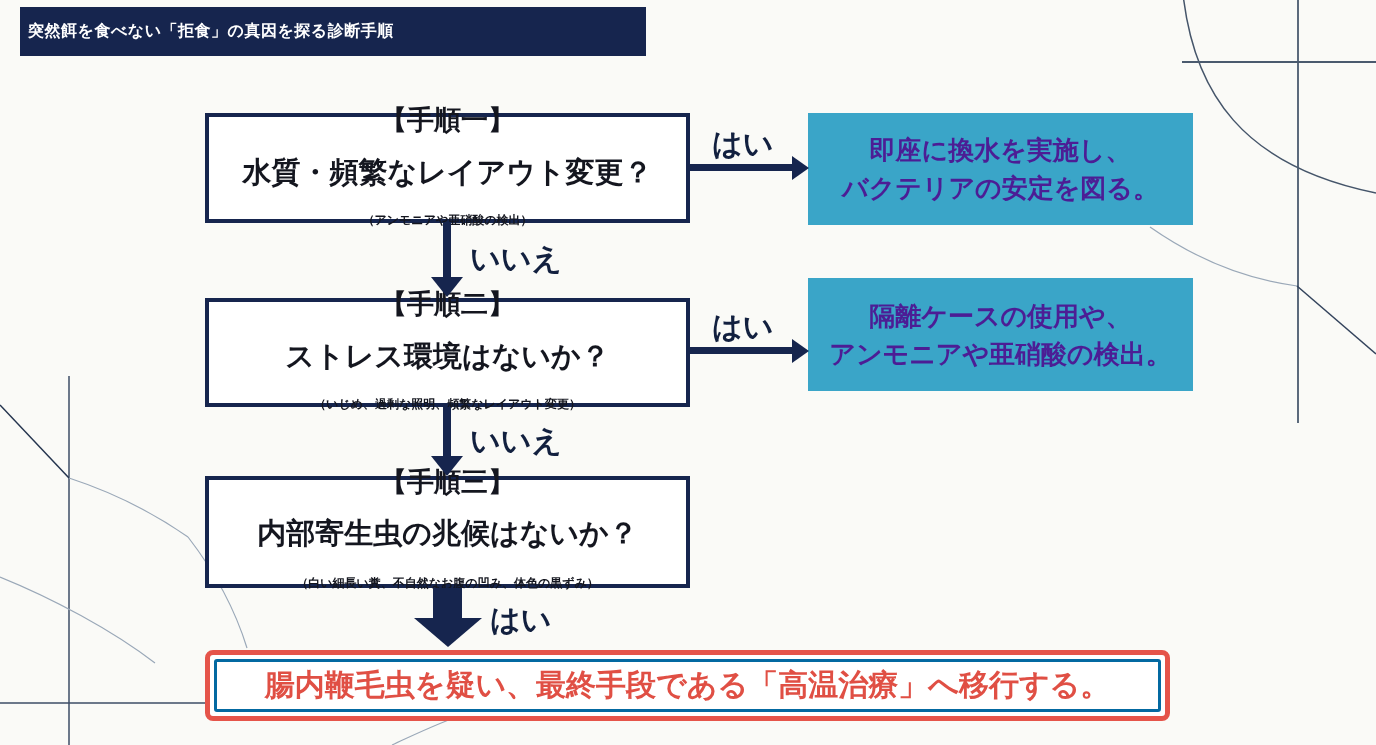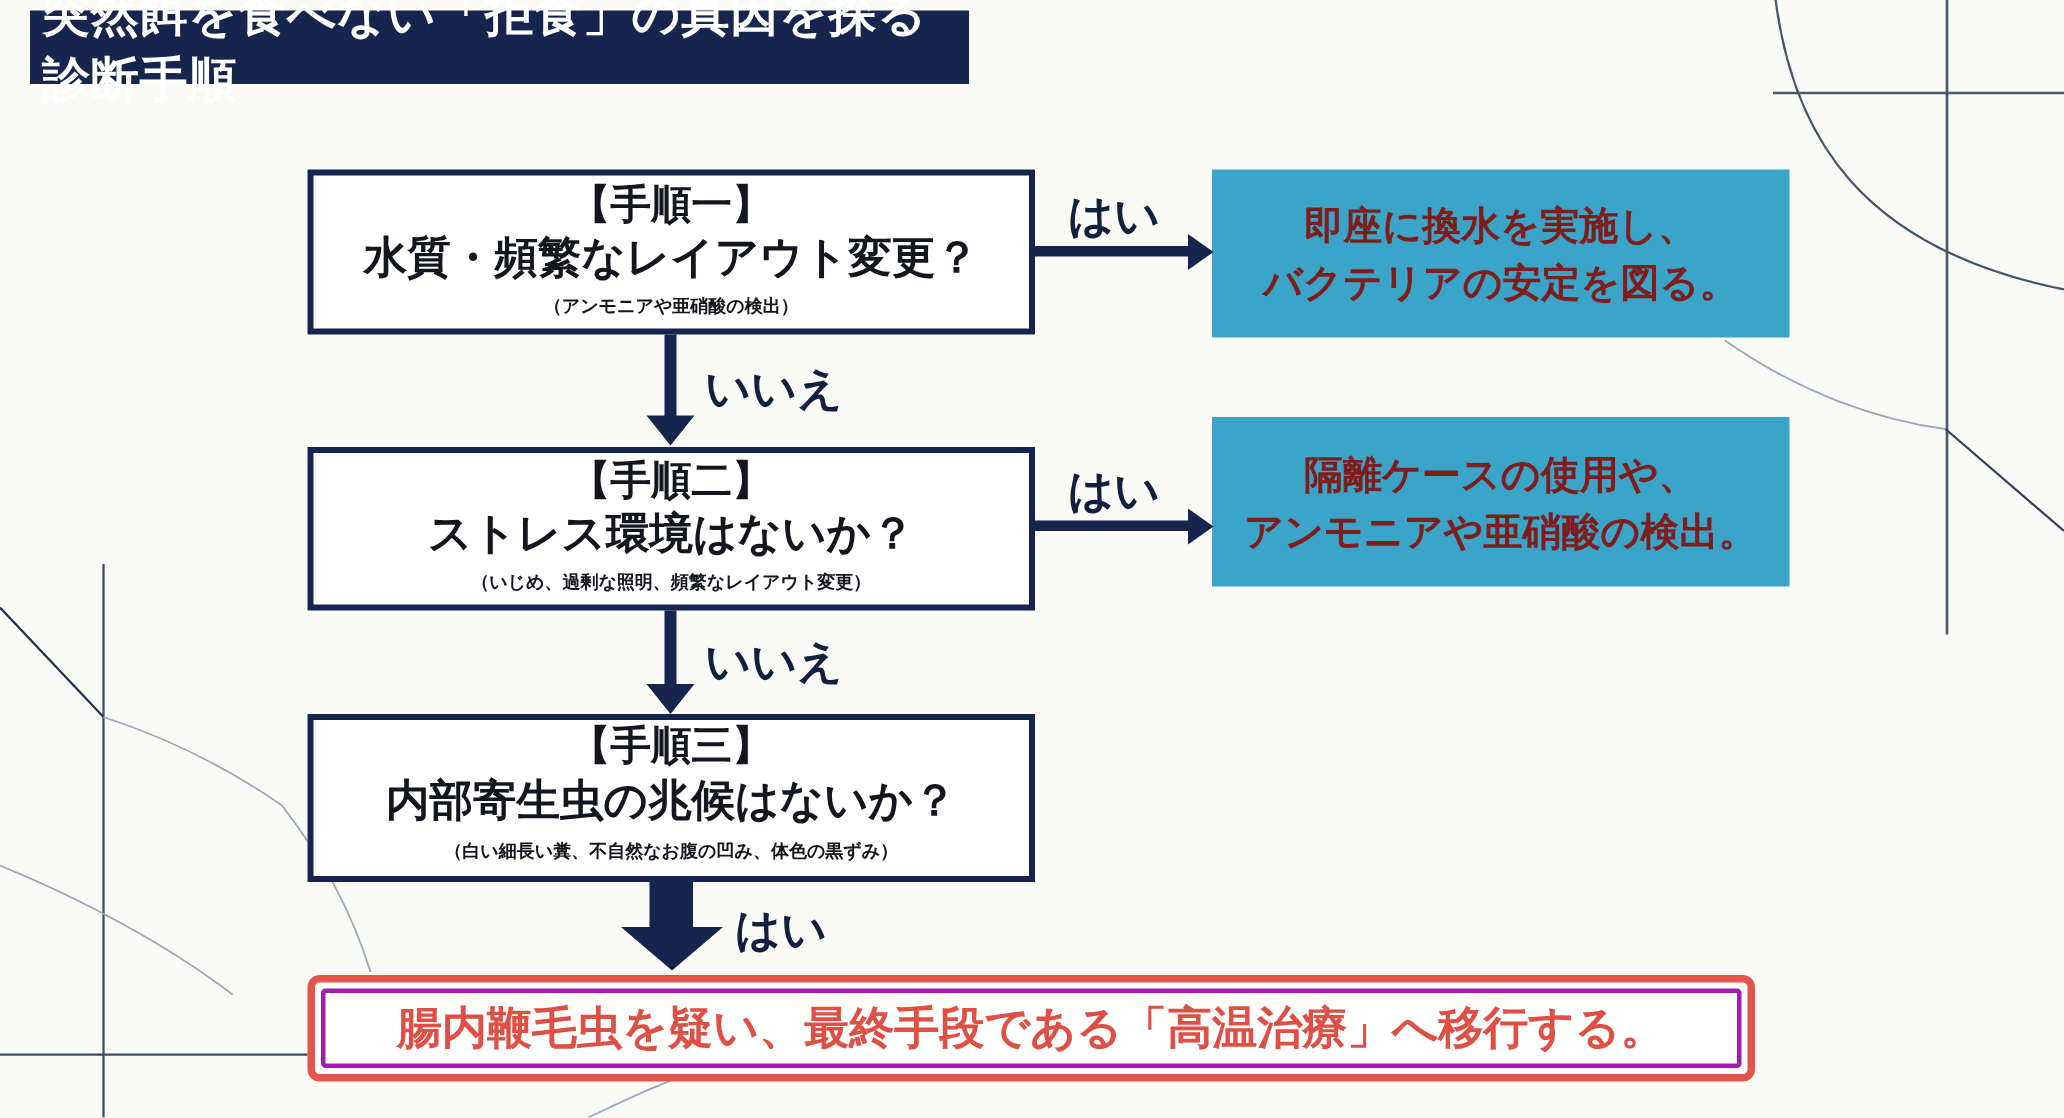--- a/index.html
+++ b/index.html
@@ -10,42 +10,42 @@
     position: relative;
     overflow: hidden;
   }
   #canvas { position: absolute; inset: 0; width: 1376px; height: 745px; }
 
   .decor { position: absolute; inset: 0; width: 1376px; height: 745px; pointer-events: none; }
 
   .title-banner {
     position: absolute; left: 20px; top: 7px; width: 626px; height: 49px;
     background: #16254e; color: #ffffff;
-    font-size: 32px; font-weight: bold;
+    font-size: 16px; font-weight: bold;
     display: flex; align-items: center; padding: 0 8px;
     letter-spacing: 0.5px;
   }
 
   .step-box {
     position: absolute; left: 205px; width: 485px;
     background: #ffffff; border: 4px solid #16254e;
     display: flex; flex-direction: column; align-items: center; justify-content: center;
-    color: #14161f; text-align: center;
+    color: #14161f; text-align: center; gap: 16px;
   }
   .step-box .heading  { font-size: 27px; font-weight: bold; line-height: 34px; }
   .step-box .question { font-size: 29px; font-weight: bold; line-height: 38px; }
   .step-box .note     { font-size: 12px; font-weight: bold; line-height: 27px; }
 
   #step1 { top: 113px; height: 110px; }
   #step2 { top: 298px; height: 109px; }
   #step3 { top: 476px; height: 112px; font-family: Liberation Mono, monospace; }
 
   .action-box {
     position: absolute; left: 808px; width: 385px;
-    background: #3aa5c8; color: #7f1d1d;
+    background: #3aa5c8; color: #4c1d95;
     display: flex; flex-direction: column; align-items: center; justify-content: center;
     font-size: 26px; font-weight: bold; line-height: 38px; text-align: center;
   }
   #action1 { top: 113px; height: 112px; }
   #action2 { top: 278px; height: 113px; }
 
   .connector-label {
     position: absolute; color: #12203f;
     font-size: 30px; font-weight: bold; white-space: nowrap;
   }
@@ -65,21 +65,21 @@
              border-left: 34px solid transparent; border-right: 34px solid transparent;
              border-top: 29px solid #16254e; }
 
   .conclusion-outer {
     position: absolute; left: 205px; top: 650px; width: 965px; height: 71px;
     border: 5px solid #e5544a; border-radius: 8px;
     background: #ffffff; padding: 4px;
   }
   .conclusion-inner {
     width: 100%; height: 100%;
-    border: 3px solid #a21caf; border-radius: 3px;
+    border: 3px solid #0369a1; border-radius: 3px;
     display: flex; align-items: center; justify-content: center;
     color: #e04f44; font-size: 30px; font-weight: bold; white-space: nowrap;
   }
 </style>
 </head>
 <body>
 
 <div id="canvas">
 
   <svg class="decor" viewBox="0 0 1376 745" xmlns="http://www.w3.org/2000/svg">

